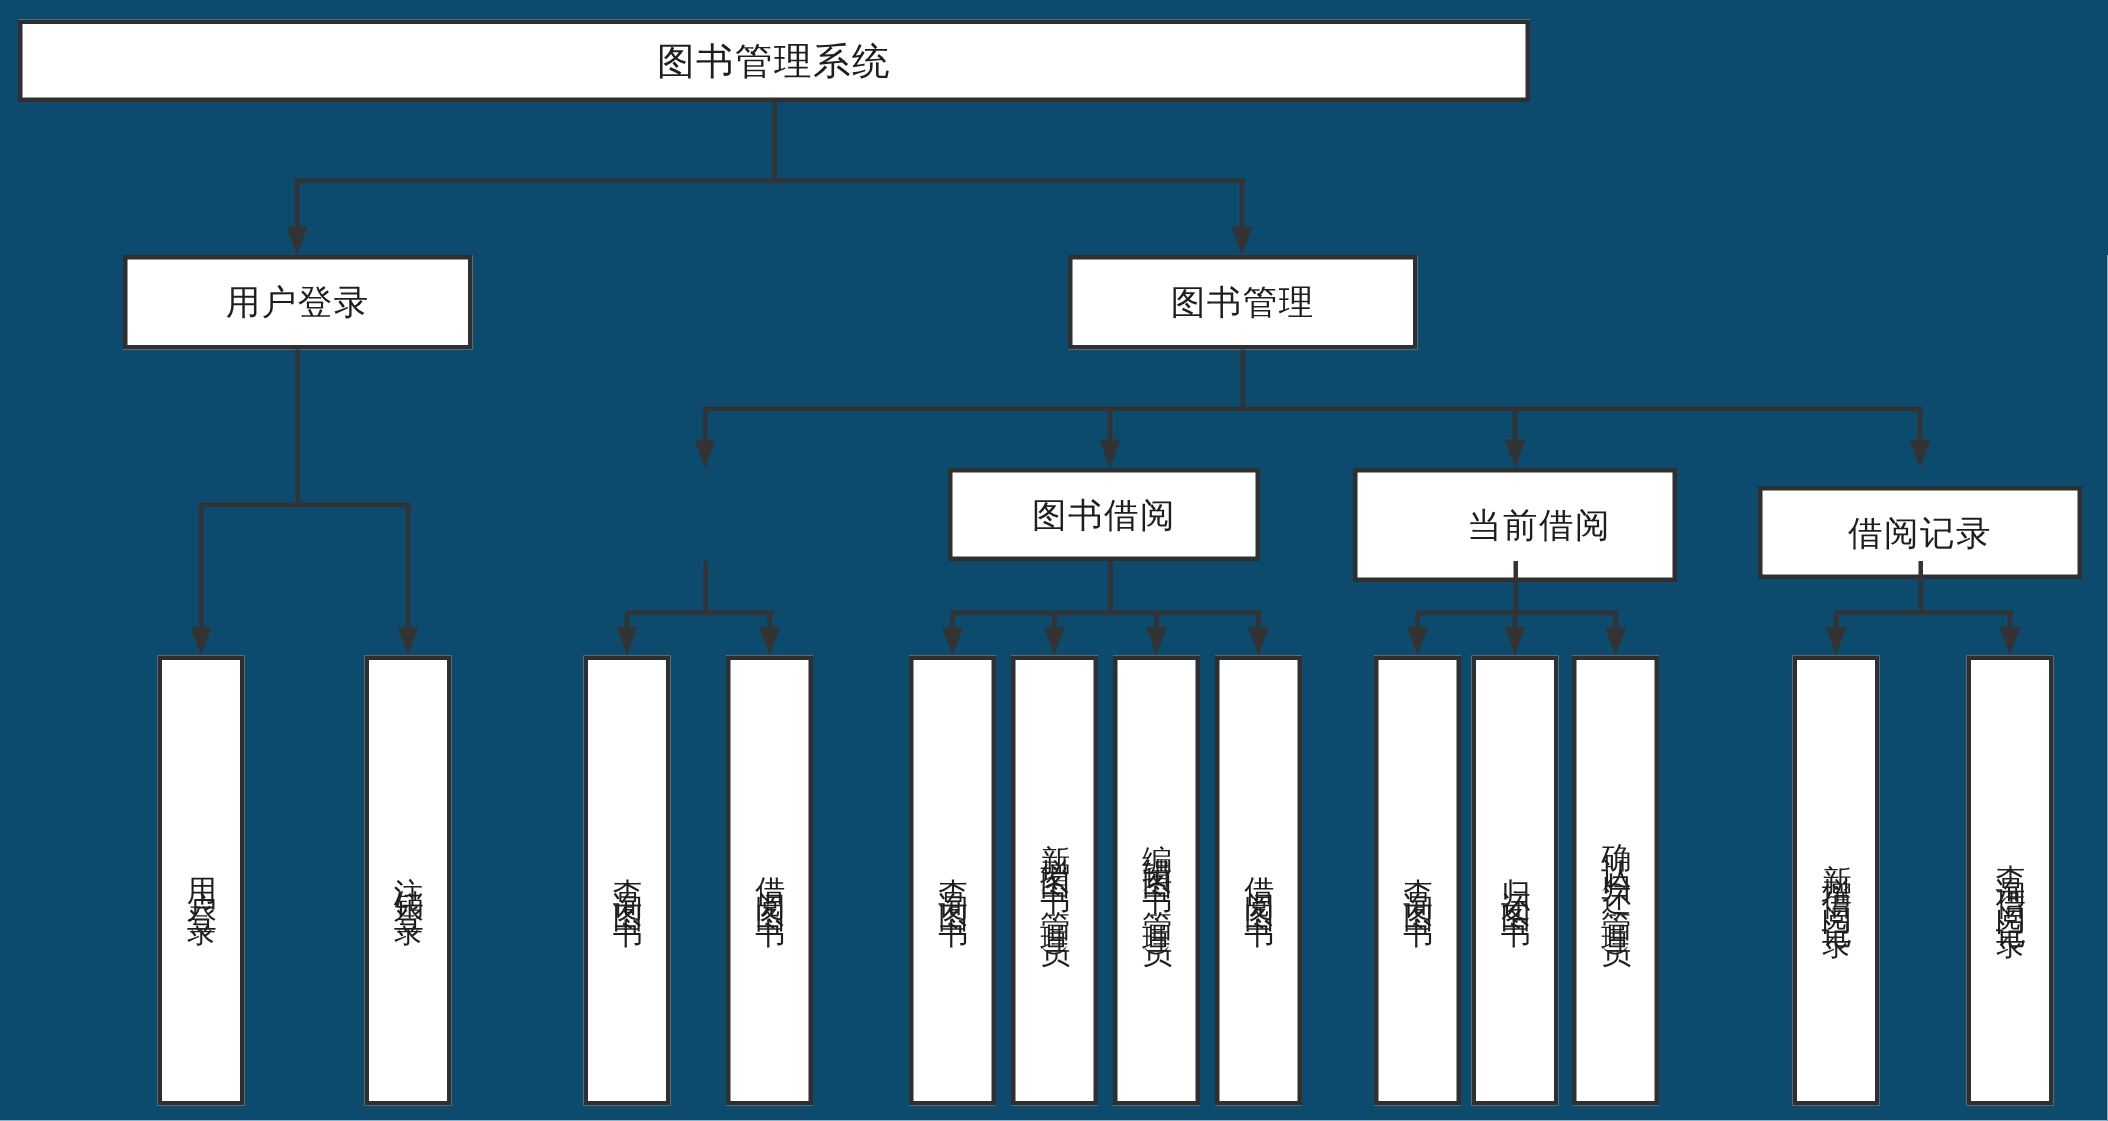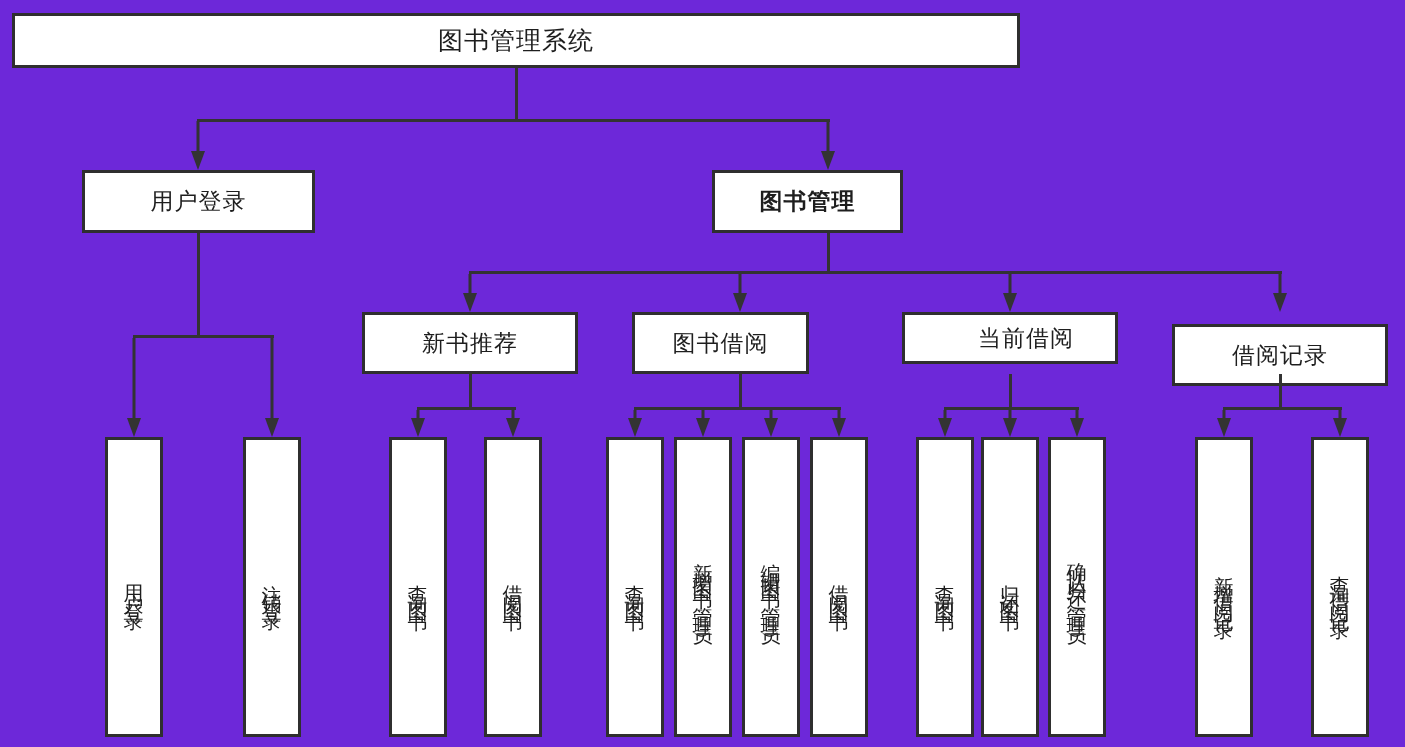--- a/index.html
+++ b/index.html
@@ -1,19 +1,19 @@
 <!DOCTYPE html>
 <html><head>
 <meta charset="utf-8">
 <style>
   html,body{margin:0;padding:0;background:#ffffff;}
   #canvas{
     position:relative;
     width:1405px;height:747px;
-    background:#6d28d9;
+    background:#0c4a6e;
     font-family:"Liberation Sans","DejaVu Sans",sans-serif;
     overflow:hidden;
   }
   .node{
     position:absolute;
     box-sizing:border-box;
     border:3px solid #2f2f2f;
     background:#ffffff;
     display:flex;
     align-items:center;
@@ -62,31 +62,28 @@
 
 <div id="canvas">
 
   <div class="node root" style="left:12px;top:13px;width:1008px;height:55px;">
     <span>图书管理系统</span>
   </div>
 
   <div class="node branch" style="left:82px;top:170px;width:233px;height:63px;">
     <span>用户登录</span>
   </div>
-  <div class="node branch" style="left:712px;top:170px;width:191px;height:63px;font-weight:bold;">
+  <div class="node branch" style="left:712px;top:170px;width:233px;height:63px;">
     <span>图书管理</span>
   </div>
 
-  <div class="node branch" style="left:362px;top:312px;width:216px;height:62px;">
-    <span>新书推荐</span>
-  </div>
-  <div class="node branch" style="left:632px;top:312px;width:177px;height:62px;">
+  <div class="node branch" style="left:632px;top:312px;width:208px;height:62px;">
     <span>图书借阅</span>
   </div>
-  <div class="node branch" style="left:902px;top:312px;width:216px;height:52px;padding-left:32px;">
+  <div class="node branch" style="left:902px;top:312px;width:216px;height:76px;padding-left:32px;">
     <span>当前借阅</span>
   </div>
   <div class="node branch" style="left:1172px;top:312px;width:216px;height:62px;margin-top:12px;">
     <span>借阅记录</span>
   </div>
 
   <div class="node leaf" style="left:105px;top:437px;width:58px;height:300px;">
     <span class="leaf-text">用户登录</span>
   </div>
   <div class="node leaf" style="left:243px;top:437px;width:58px;height:300px;">

